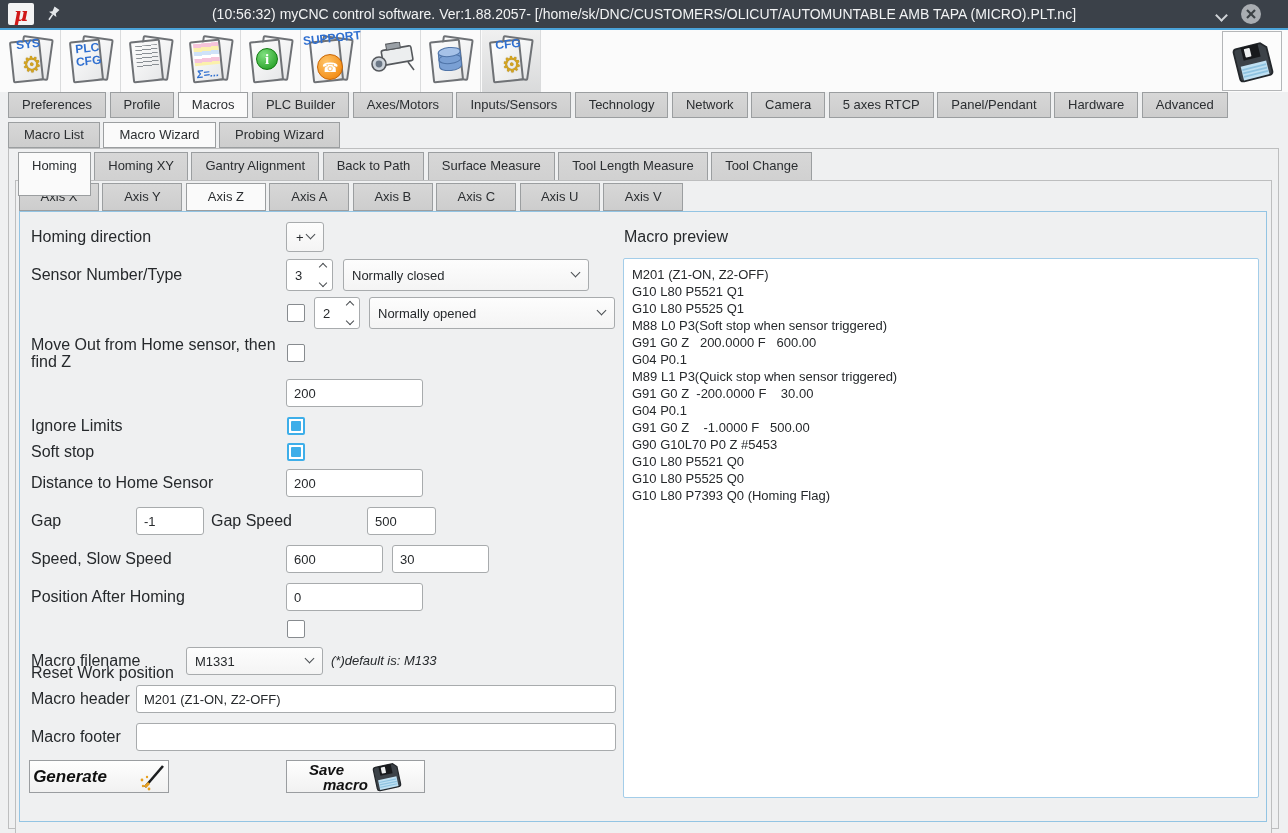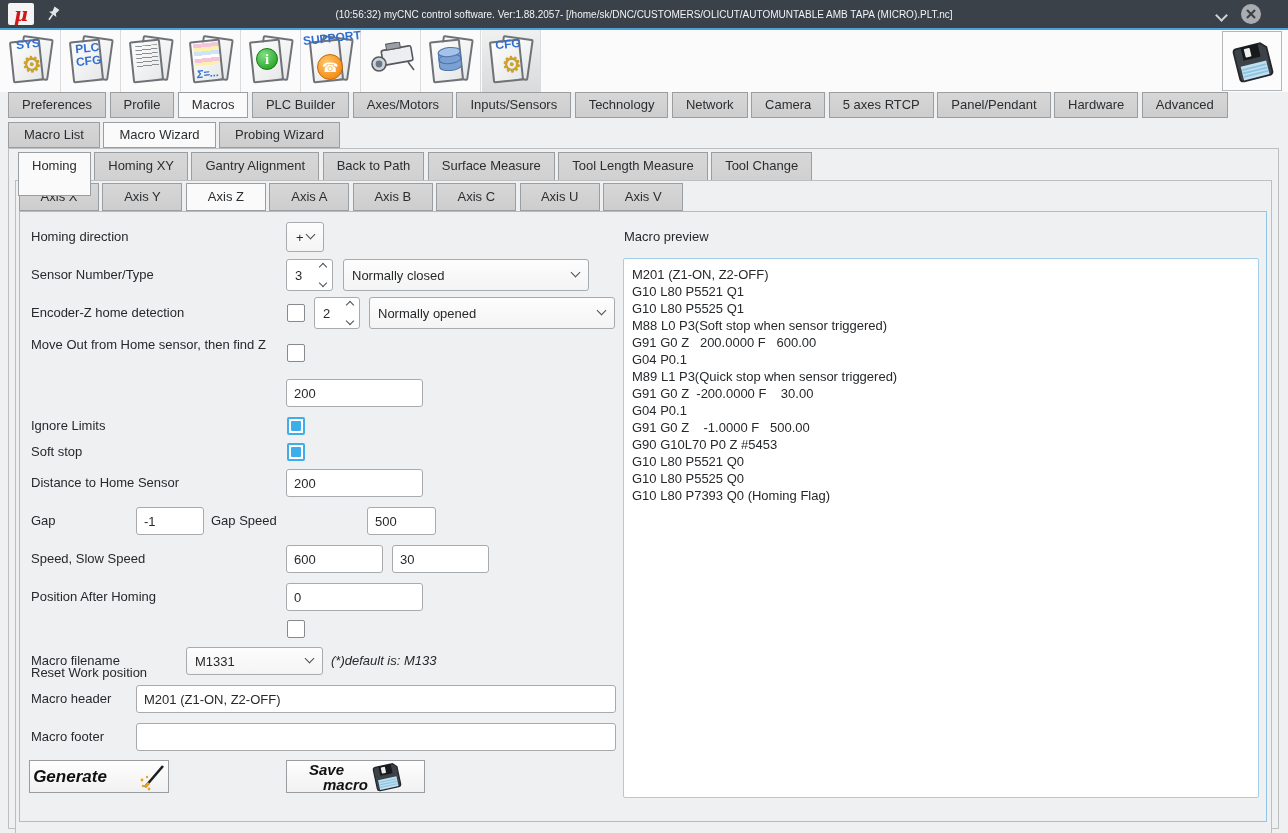--- a/index.html
+++ b/index.html
@@ -7,21 +7,21 @@
               font-family:"Liberation Sans","DejaVu Sans",sans-serif; }
   .window { position:relative; width:1288px; height:833px; background:#eff0f1; }
 
   
   .titlebar { position:absolute; left:0; top:0; width:100%; height:28px; background:#3b4149;
               display:flex; align-items:center; }
   .logo-box { position:absolute; left:8px; top:3px; width:26px; height:22px; background:#f4f4f4;
               border-radius:2px; display:flex; align-items:center; justify-content:center; }
   .logo-box span { color:#d01818; font:italic 700 19px "DejaVu Serif",serif; line-height:1; }
   .pin { position:absolute; left:46px; top:6px; transform:rotate(35deg); }
-  .win-title { width:100%; text-align:center; color:#f2f3f4; font-size:10px; }
+  .win-title { width:100%; text-align:center; color:#f2f3f4; font-size:14px; }
   .tb-chev { position:absolute; right:62px; top:11px; width:9px; height:9px;
              border-right:2px solid #cfd3d7; border-bottom:2px solid #cfd3d7; transform:rotate(45deg); }
   .close-btn { position:absolute; right:26px; top:3px; width:22px; height:22px; }
   .accent { position:absolute; left:0; top:28px; width:100%; height:2px; background:#4aa3d9; }
 
   
   .toolbar { position:absolute; left:0; top:30px; width:100%; height:62px; background:#fbfbfb; }
   .tb-btn { position:absolute; top:0; width:59px; height:62px; border-right:1px solid #dadbdc; }
   .tb-btn.boxed { border:1px solid #b4b6b8; background:#fcfcfc; }
   .tb-btn.active { background:linear-gradient(#f0f0f0,#d9dadb); }
@@ -51,21 +51,21 @@
   .row-wiz  { left:9px; top:3px; height:44px; }  .row-wiz .tab { line-height:26px; }
   .row-axis { left:3px; top:2px; height:28px; }  .row-axis .tab { line-height:26px; width:80px; padding:0; }
 
   
   .pane { position:absolute; border:1px solid #bdbebf; background:#eff0f1; }
   .pane-outer  { left:8px; top:148px; width:1271px; height:681px; }
   .pane-homing { left:6px; top:31px; width:1257px; height:784px; }
   .pane-axis   { left:3px; top:30px; width:1248px; height:611px; border:1px solid #93c4e3; }
 
   
-  .lbl { position:absolute; color:#26292c; font-size:13px; }
+  .lbl { position:absolute; color:#26292c; font-size:16px; }
   .inp { position:absolute; height:28px; border:1px solid #a8abad; border-radius:3px; background:#fff;
          color:#26292c; font:13px "Liberation Sans","DejaVu Sans",sans-serif; padding:0 7px; outline:none; }
   .cmb { position:absolute; border:1px solid #a8abad; border-radius:3px; background:linear-gradient(#fdfdfd,#f4f4f4);
          color:#26292c; font-size:13px; display:flex; align-items:center; padding:0 24px 0 8px; }
   .cmb .chev { position:absolute; right:9px; top:50%; margin-top:-6px; }
   .chev { display:inline-block; width:7px; height:7px; border-right:1.6px solid #4a4e52;
           border-bottom:1.6px solid #4a4e52; transform:rotate(45deg); }
   .chev.up { transform:rotate(-135deg); }
   .spn { position:absolute; border:1px solid #a8abad; border-radius:3px; background:#fff; color:#26292c;
          font-size:13px; display:flex; align-items:center; padding-left:8px; }
@@ -243,21 +243,20 @@
           <span class="arrows">
             <span class="chev up"></span>
             <span class="chev"></span>
           </span>
         </div>
         <div class="cmb" style="left:323px; top:47px; width:246px; height:32px;">
           <span>Normally closed</span>
           <span class="chev"></span>
         </div>
 
-        <div class="lbl" style="left:11px; top:85px; line-height:32px;">Encoder-Z home detection</div>
         <div class="chk" style="left:267px; top:92px;" data-checked="false"></div>
         <div class="spn" style="left:294px; top:85px; width:46px; height:32px;">
           <span>2</span>
           <span class="arrows">
             <span class="chev up"></span>
             <span class="chev"></span>
           </span>
         </div>
         <div class="cmb" style="left:349px; top:85px; width:246px; height:32px;">
           <span>Normally opened</span>

